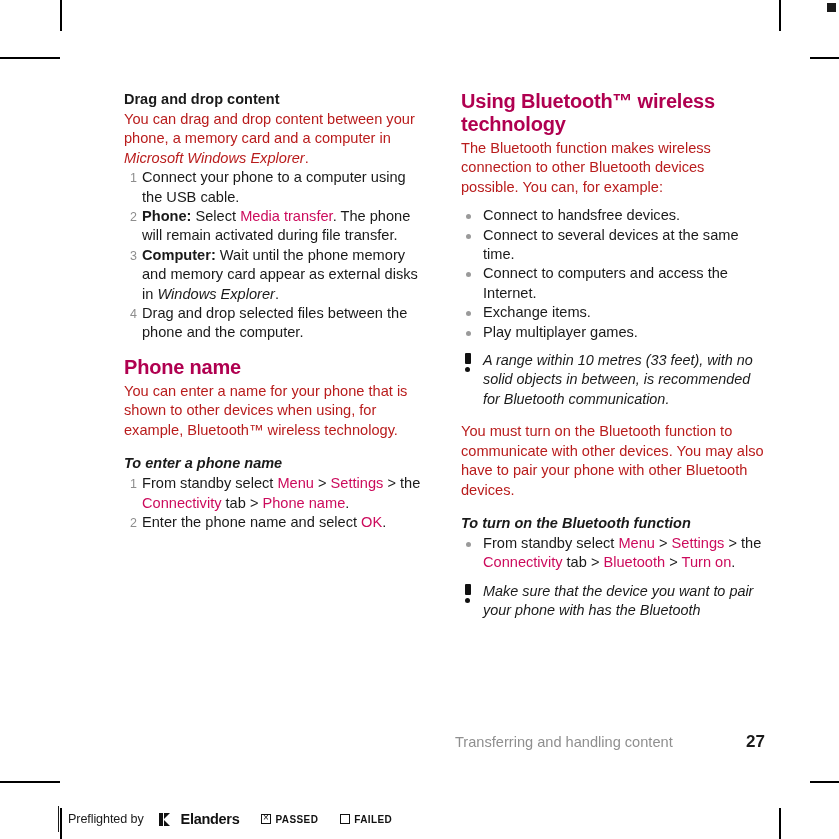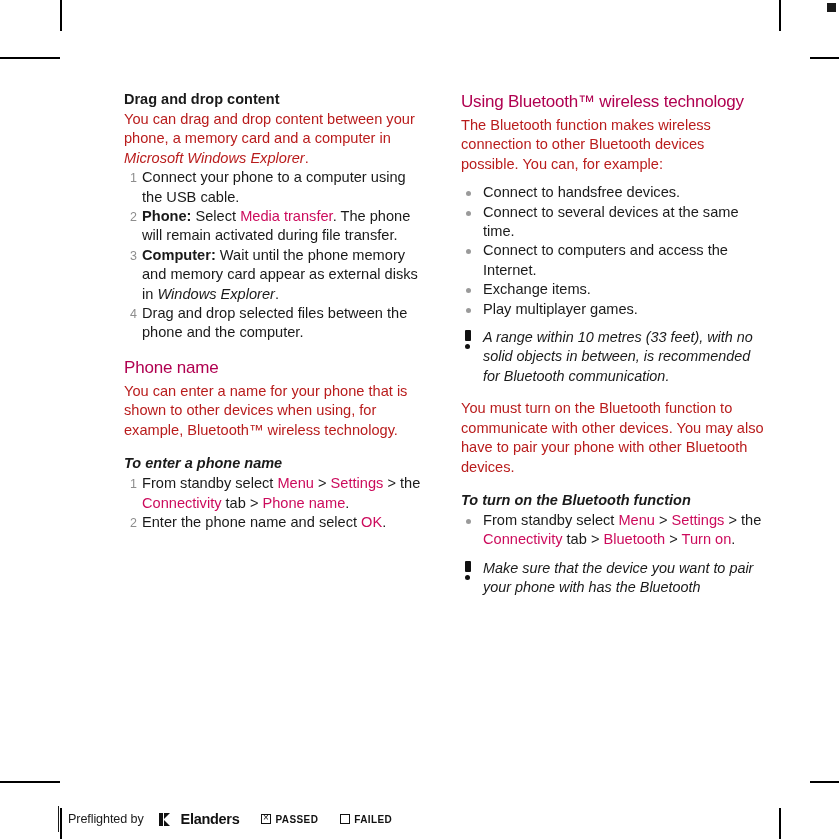--- a/index.html
+++ b/index.html
@@ -40,23 +40,23 @@
     top: 90px;
     width: 640px;
     display: flex;
     gap: 34px;
   }
   .col { width: 303px; }
   .col-right { width: 303px; }
 
   
   h1.section-title {
-    font-size: 17px;
+    font-size: 20px;
     line-height: 23px;
-    font-weight: normal;
+    font-weight: bold;
     color: #b00050;
     margin: 0 0 3px 0;
     letter-spacing: -0.2px;
   }
   h2.sub-head {
     font-size: 14.5px;
     line-height: 19px;
     font-weight: bold;
     color: #1a1a1a;
     margin: 0 0 1px 0;
@@ -348,20 +348,24 @@
         <span class="note-icon">
           <span class="bang-bar"></span>
             <span class="bang-dot"></span>
         </span>
         <span>Make sure that the device you want to pair your phone with has the Bluetooth</span>
       </div>
 
     </div>
   </div>
 
+  <div class="footer">
+    <span class="footer-title">Transferring and handling content</span>
+    <span class="footer-page">27</span>
+  </div>
 
   <div class="preflight">
     <span class="pf-text">Preflighted by</span>
     <span class="pf-logo-mark">
       <span class="bar-l"></span>
         <span class="wedge-t"></span>
         <span class="wedge-b"></span>
     </span>
     <span class="pf-logo-text">Elanders</span>
 

